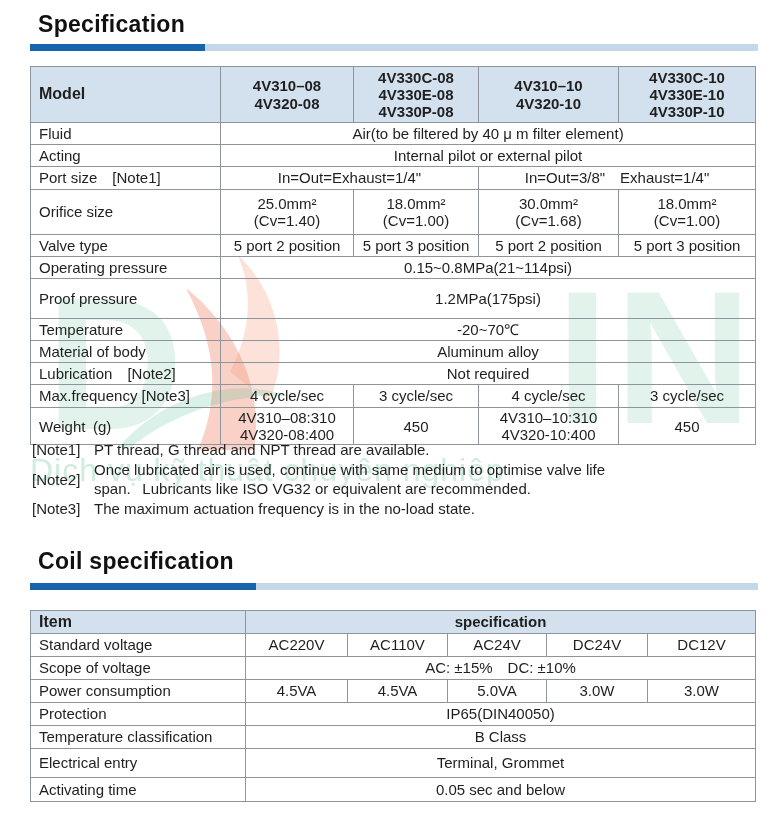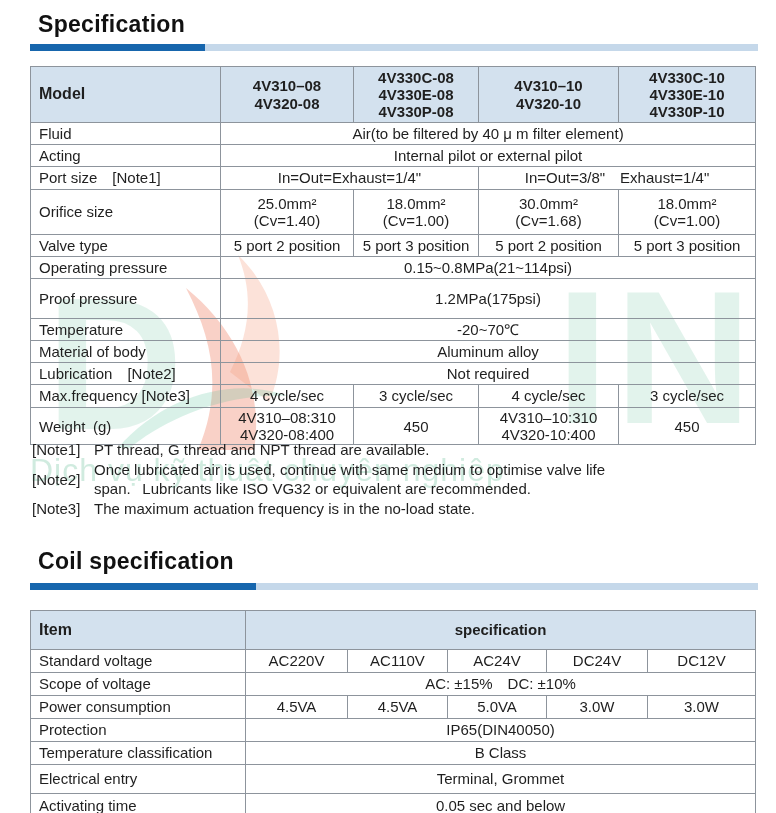--- a/index.html
+++ b/index.html
@@ -173,21 +173,21 @@
     <table class="abs" style="left:30px;top:610px;width:725px;">
       <colgroup>
         <col style="width:215px">
           <col style="width:102px">
           <col style="width:100px">
           <col style="width:99px">
           <col style="width:101px">
           <col style="width:108px">
       </colgroup>
       <tbody>
-          <tr class="head" style="height:39px;padding-left:47px;">
+          <tr class="head" style="height:23px;padding-left:47px;">
         <td class="lbl">Item</td>
         <td colspan="5">specification</td>
       </tr>
       <tr style="height:23px;">
         <td class="lbl">Standard voltage</td>
         <td>AC220V</td>
         <td>AC110V</td>
         <td>AC24V</td>
         <td>DC24V</td>
         <td>DC12V</td>

